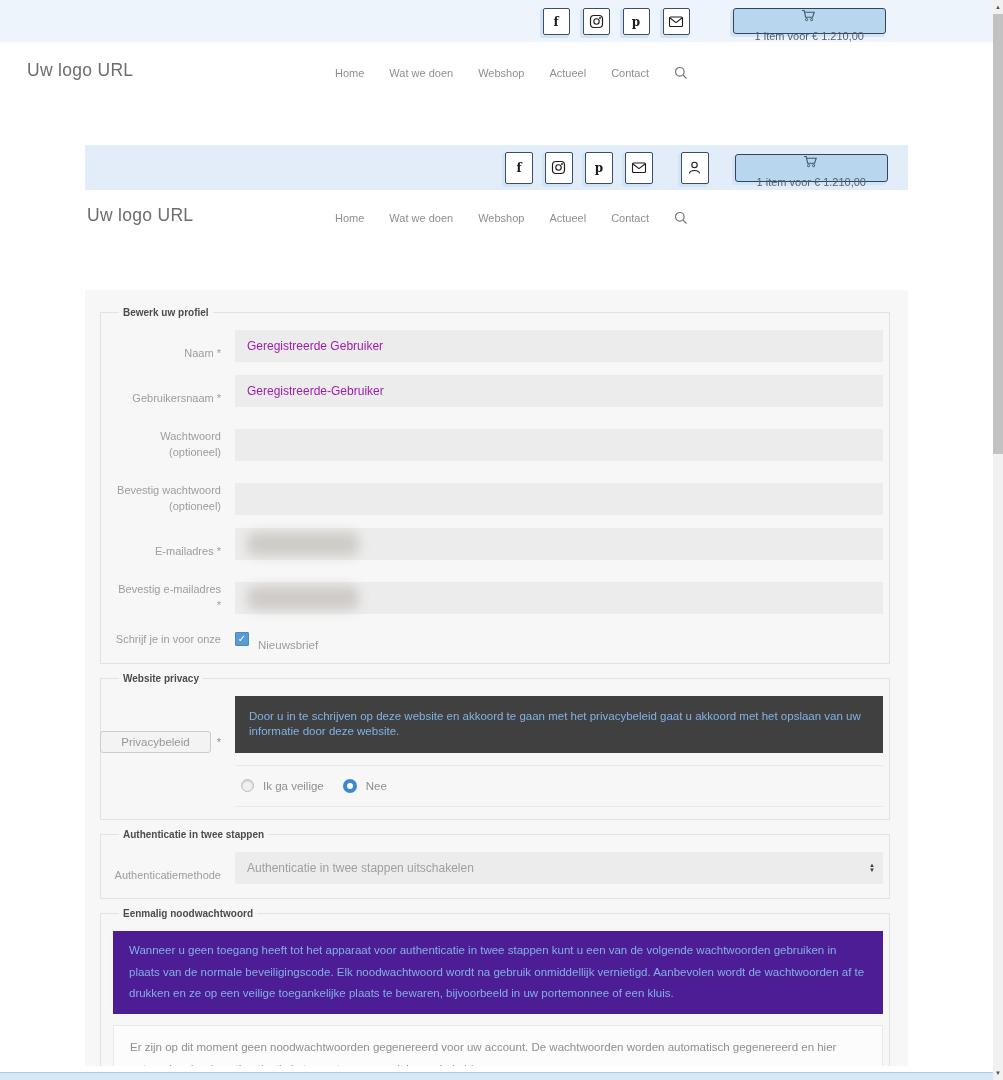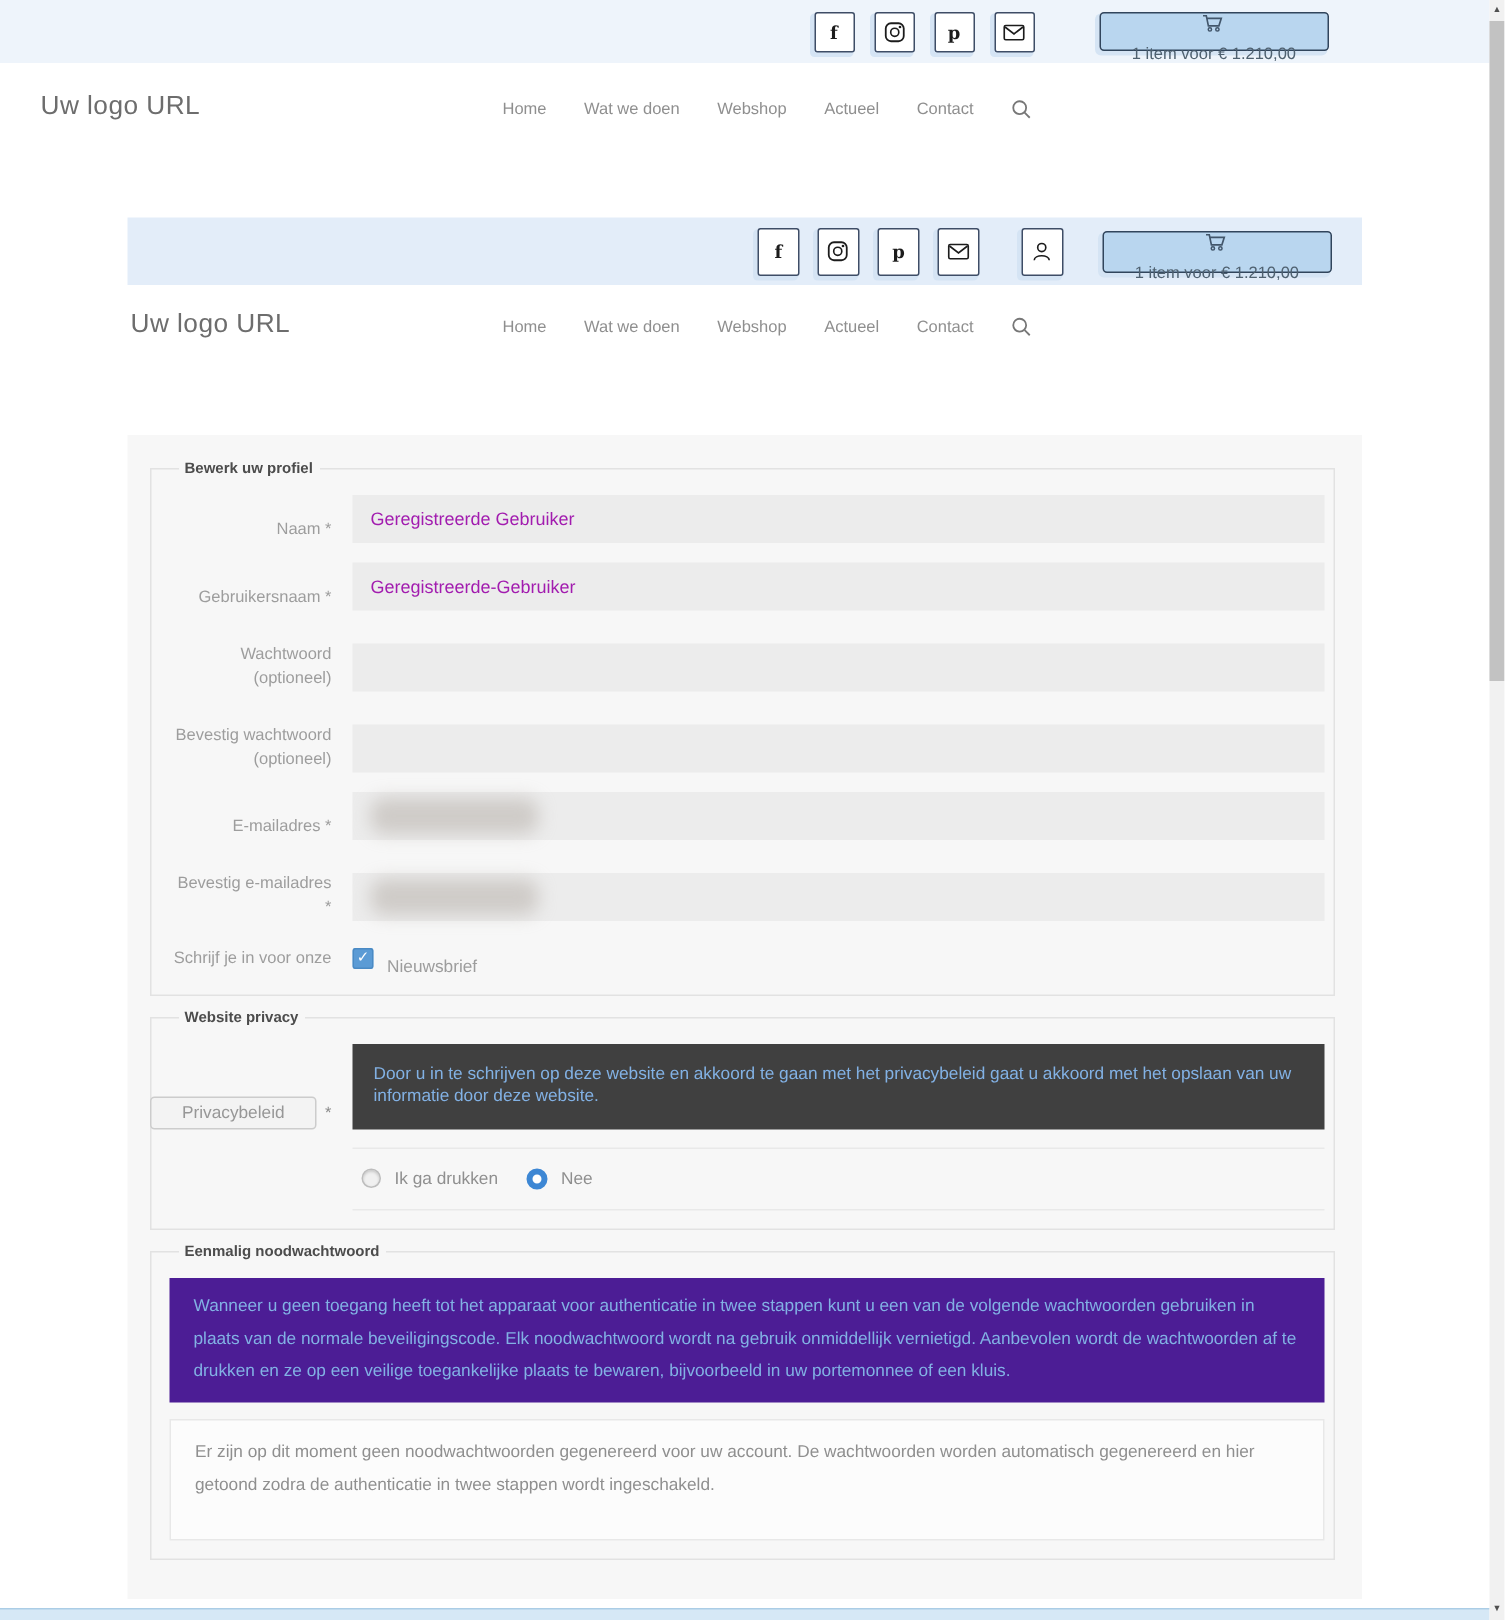--- a/index.html
+++ b/index.html
@@ -310,26 +310,39 @@
     <div class="frow" style="margin-bottom:0;">
       <div class="privacy-btn-cell">
         <button class="privacybeleid-btn">Privacybeleid</button>
         <span class="req-mark">*</span>
       </div>
       <div class="notice">Door u in te schrijven op deze website en akkoord te gaan met het privacybeleid gaat u akkoord met het opslaan van uw informatie door deze website.</div>
     </div>
 
     <div class="radio-area">
       <div class="radio off"></div>
-      <span>Ik ga drukken</span>
+      <span>Ik ga veilige</span>
       <div class="radio on"></div>
       <span>Nee</span>
     </div>
   </fieldset>
 
+  <fieldset>
+    <legend>Authenticatie in twee stappen</legend>
+    <div class="frow" style="margin-bottom:2px;">
+      <div class="flabel">Authenticatiemethode</div>
+      <div class="fselect">
+        <span>Authenticatie in twee stappen uitschakelen</span>
+        <span class="updown">
+          <span>▲</span>
+          <span>▼</span>
+        </span>
+      </div>
+    </div>
+  </fieldset>
 
   <fieldset>
     <legend>Eenmalig noodwachtwoord</legend>
     <div class="em-notice">Wanneer u geen toegang heeft tot het apparaat voor authenticatie in twee stappen kunt u een van de volgende wachtwoorden gebruiken in plaats van de normale beveiligingscode. Elk noodwachtwoord wordt na gebruik onmiddellijk vernietigd. Aanbevolen wordt de wachtwoorden af te drukken en ze op een veilige toegankelijke plaats te bewaren, bijvoorbeeld in uw portemonnee of een kluis.</div>
     <div class="em-status">Er zijn op dit moment geen noodwachtwoorden gegenereerd voor uw account. De wachtwoorden worden automatisch gegenereerd en hier getoond zodra de authenticatie in twee stappen wordt ingeschakeld.</div>
   </fieldset>
 
 </div>
 
 <div class="bottom-bar"></div>

